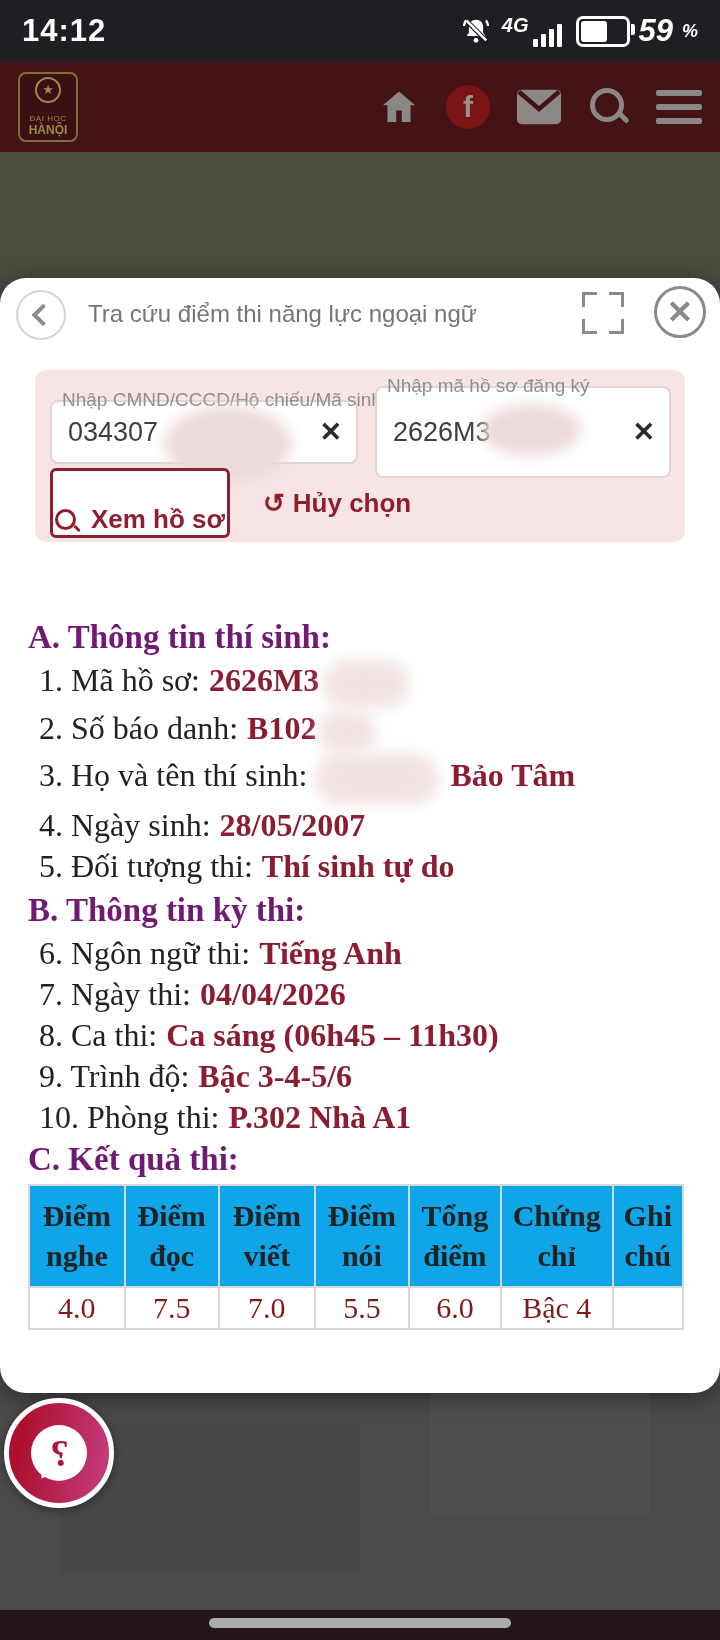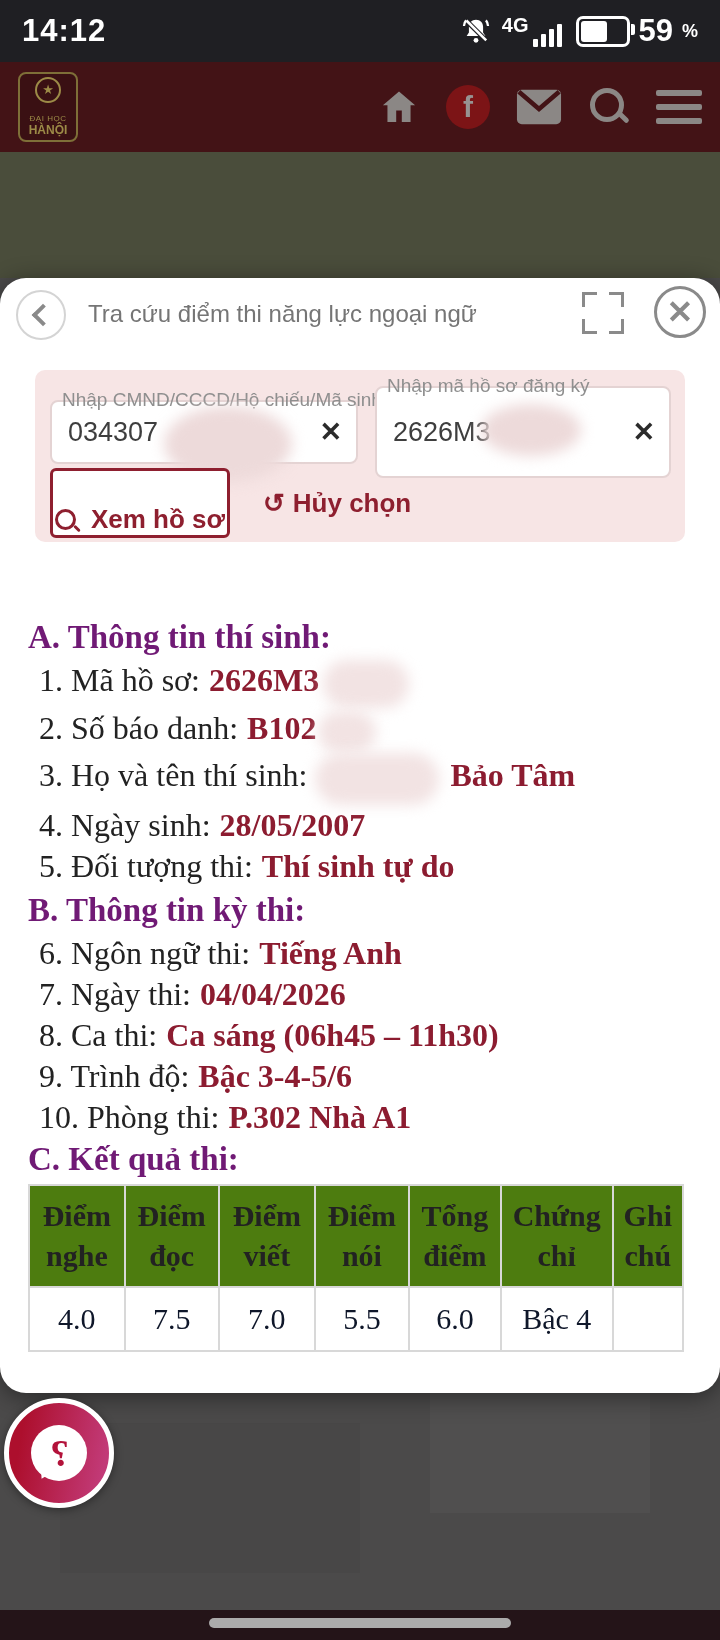--- a/index.html
+++ b/index.html
@@ -4,21 +4,21 @@
 <style>
   html,body{margin:0;padding:0;background:#000;}
   .screen{position:relative;width:720px;height:1640px;overflow:hidden;
           font-family:"Liberation Sans",sans-serif;background:#4b4a4a;}
 
   
   .statusbar{position:absolute;top:0;left:0;right:0;height:62px;background:#1f1f23;
              display:flex;align-items:center;justify-content:space-between;
              padding:0 22px;box-sizing:border-box;color:#fff;}
   .sb-time{font-size:31px;font-weight:bold;letter-spacing:1px;}
-  .sb-right{display:flex;align-items:center;gap:9px;}
+  .sb-right{display:flex;align-items:center;gap:9px;font-style:italic;}
   .bell{width:34px;height:34px;}
   .net{display:flex;align-items:flex-end;gap:4px;}
   .fourg{font-size:20px;font-weight:bold;line-height:1;margin-bottom:12px;}
   .bars{display:flex;align-items:flex-end;gap:3px;}
   .bar{width:5px;background:#fff;border-radius:1px;}
   .b1{height:8px}.b2{height:13px}.b3{height:18px}.b4{height:23px}
   .battery{position:relative;width:48px;height:25px;border:3px solid #fff;border-radius:7px;margin-left:5px;}
   .battery::after{content:"";position:absolute;right:-8px;top:5px;width:4px;height:11px;background:#fff;border-radius:0 2px 2px 0;}
   .batt-fill{position:absolute;left:2px;top:2px;bottom:2px;width:56%;background:#fff;border-radius:3px;}
   .sb-pct{font-size:31px;font-weight:bold;}
@@ -97,23 +97,23 @@
   .item{font-size:32px;color:#222;line-height:41px;padding-left:11px;white-space:nowrap;}
   .item .val{color:#8c1c30;font-weight:bold;margin-left:9px;}
   .blur{display:inline-block;vertical-align:middle;background:#f2e3e3;filter:blur(7px);border-radius:26px;}
   .bl-doss{width:86px;height:48px;margin-left:4px;}
   .bl-sbd{width:58px;height:42px;margin-left:2px;}
   .bl-name{width:124px;height:52px;margin-left:8px;margin-right:2px;}
 
   
   .score-table{border-collapse:collapse;width:656px;margin-top:4px;text-align:center;
                font-family:"Liberation Serif",serif;}
-  .score-table th{background:#4d7c0f;border:2px solid #d8d8d8;font-size:30px;font-weight:bold;
+  .score-table th{background:#0ea5e9;border:2px solid #d8d8d8;font-size:30px;font-weight:bold;
                   color:#222;padding:10px 10px;line-height:40px;}
-  .score-table td{border:2px solid #d8d8d8;font-size:30px;color:#0f172a;padding:12px 2px;height:38px;}
+  .score-table td{border:2px solid #d8d8d8;font-size:30px;color:#7f1d1d;padding:1px 2px;height:38px;}
 
   
   .fab{position:absolute;left:4px;top:1398px;width:100px;height:100px;border-radius:50%;
        border:5px solid #fff;background:linear-gradient(100deg,#ad0f2d 15%,#c23a77 90%);
        box-shadow:0 2px 10px rgba(0,0,0,.4);display:flex;align-items:center;justify-content:center;box-sizing:content-box;}
   .fab-bubble{position:relative;width:56px;height:56px;background:#fff;border-radius:50%;
               display:flex;align-items:center;justify-content:center;}
   .fab-bubble::after{content:"";position:absolute;left:3px;bottom:-7px;width:0;height:0;
                      border:9px solid transparent;border-top:15px solid #fff;transform:rotate(28deg);}
   .fab-q{color:#b3123a;font-size:38px;font-weight:bold;transform:scaleX(-1);

